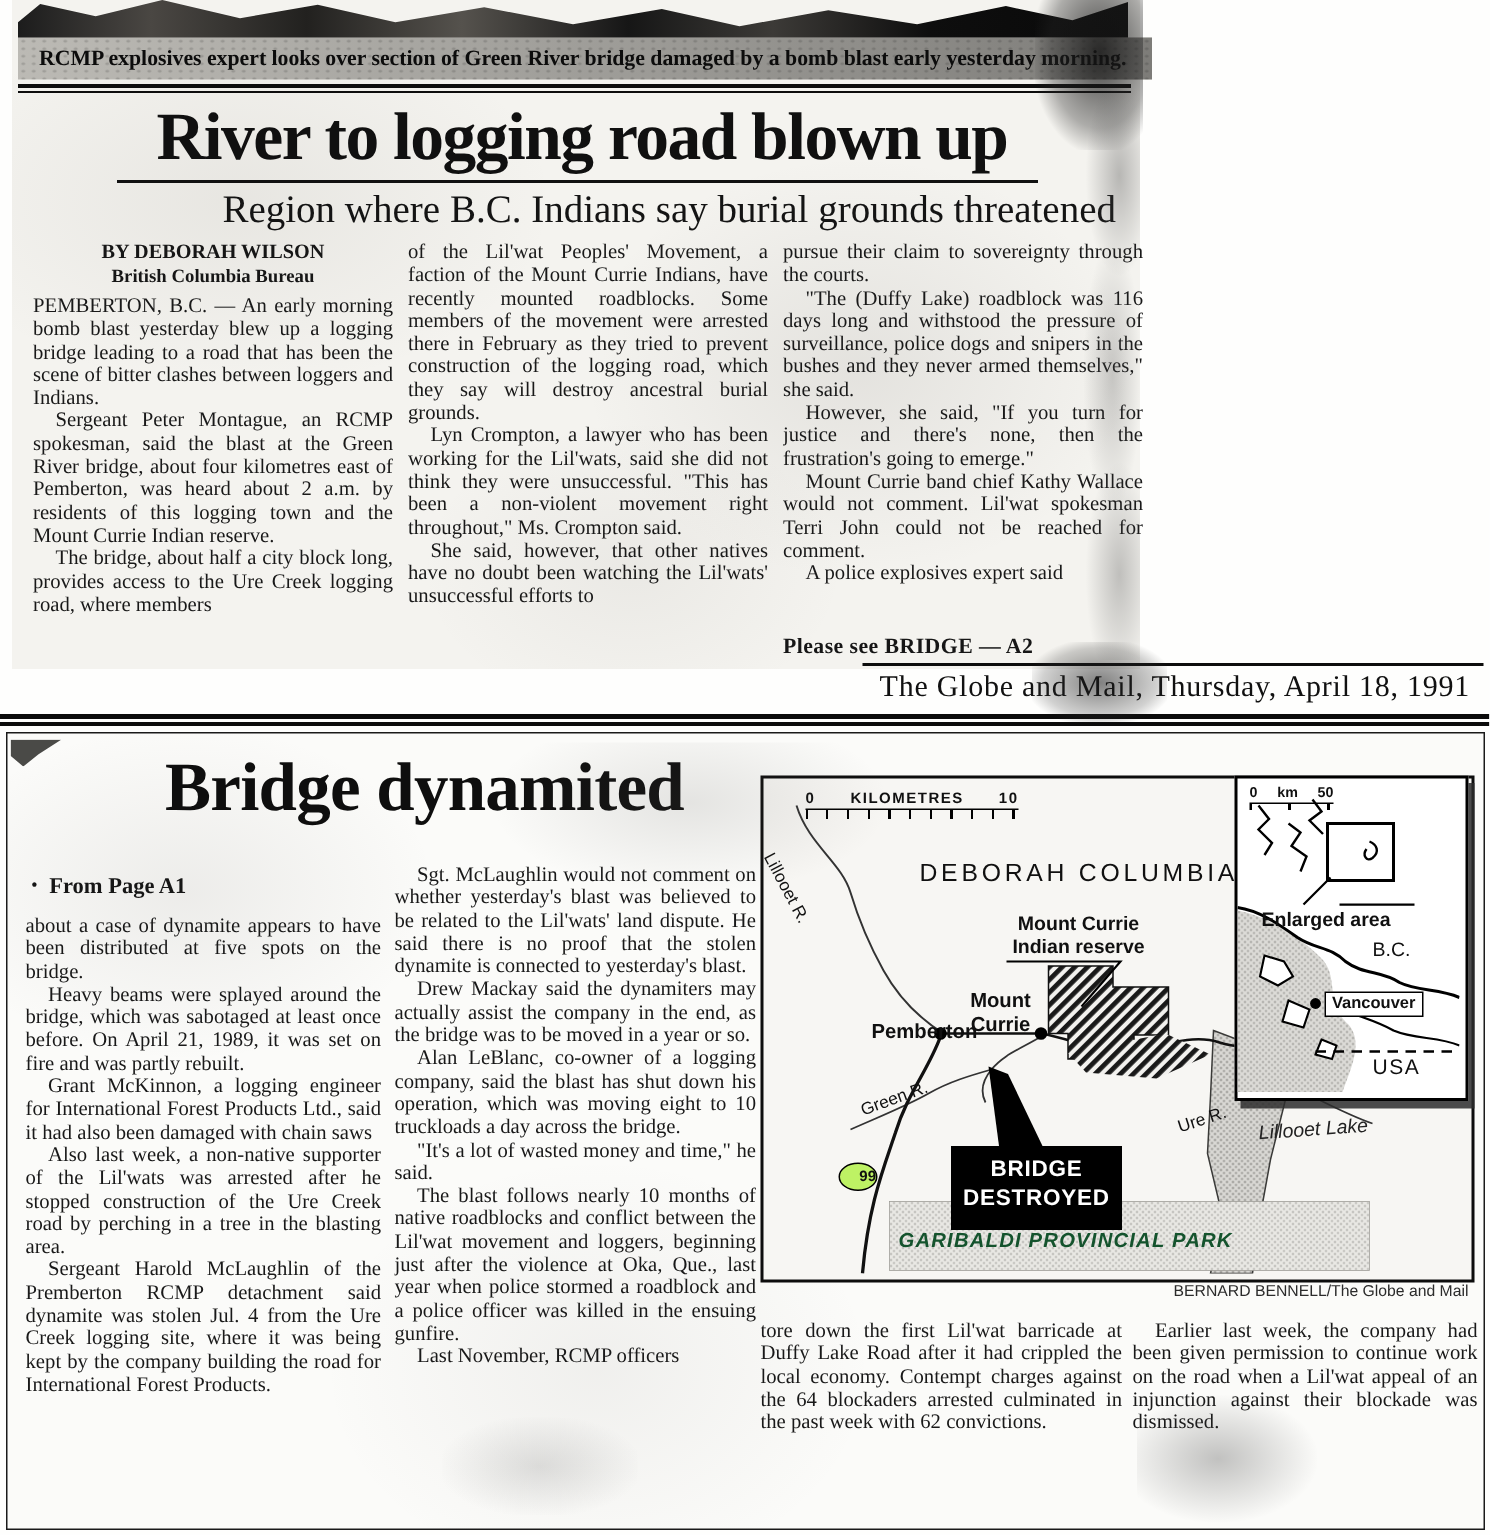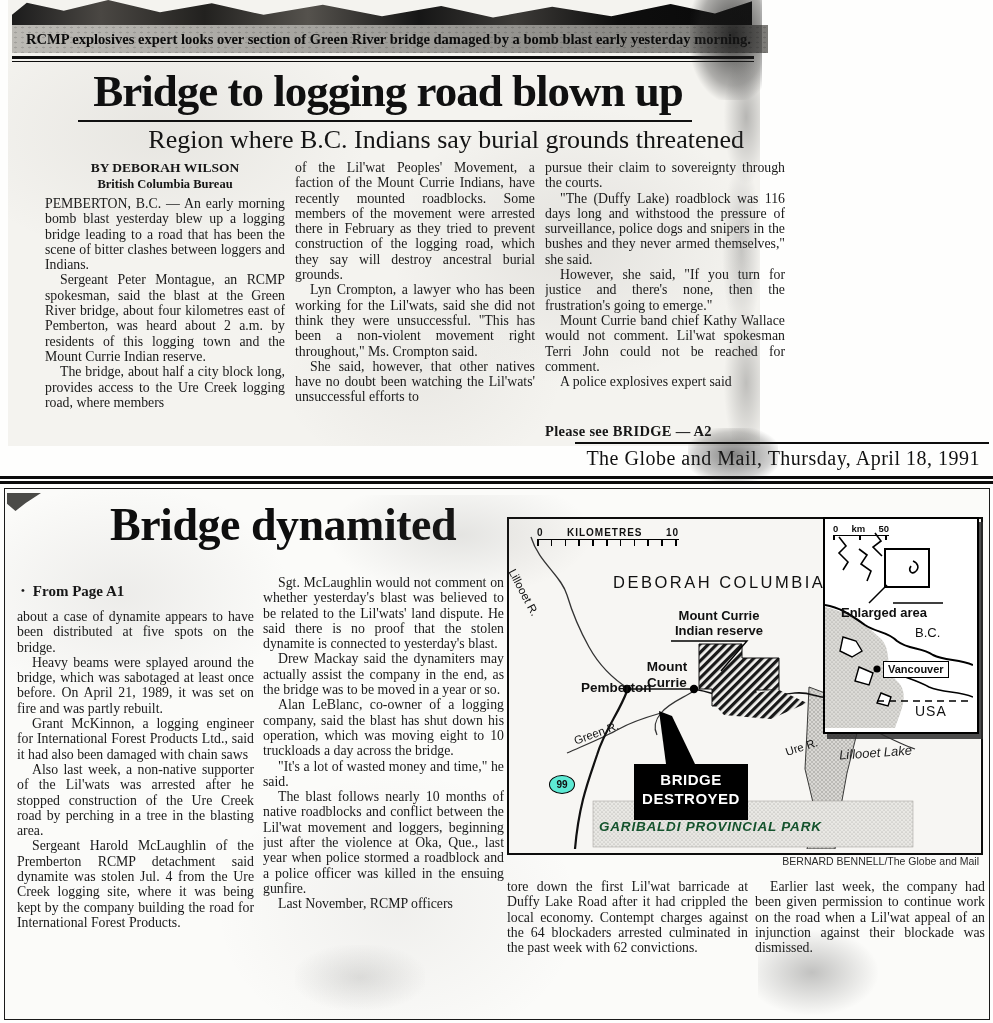--- a/index.html
+++ b/index.html
@@ -43,21 +43,21 @@
     font-size:45px; line-height:50px; font-weight:bold; letter-spacing:-1px;
     text-align:center; color:#101010; white-space:nowrap;
   }
   .headline-rule { position:absolute; left:70px; top:120px; width:614px; height:2px; background:#111; }
   .subhead-top {
     position:absolute; left:20px; top:124px; width:716px; margin:0;
     font-size:26px; line-height:32px; font-weight:normal; text-align:right; color:#141414; white-space:nowrap;
   }
   .cols-top {
     position:absolute; left:14px; top:160px; width:740px; height:286px;
-    display:flex; gap:10px; overflow:hidden;margin-left:23px;
+    display:flex; gap:10px; overflow:hidden;
   }
   .col { width:240px; height:100%; overflow:hidden; position:relative; }
   .col p, .bcol p {
     margin:0; font-size:13.8px; line-height:15.3px; text-align:justify;
     text-indent:15px; color:#191919;
   }
   .col p.noind, .bcol p.noind { text-indent:0; }
   .byline { text-align:center; font-weight:bold; font-size:13.5px; line-height:16px; margin-bottom:4px; }
   .byline-org { font-size:12.5px; }
   .continued { position:absolute; left:0; bottom:6px; font-size:14.5px; font-weight:bold; letter-spacing:.3px; }
@@ -112,22 +112,22 @@
   .scalebar .ruler {
     margin-top:1px; height:6px; border-top:1.5px solid #000;
     background:repeating-linear-gradient(90deg,#000 0 1.5px, transparent 1.5px 13.8px);
   }
   .lbl-lillooet-r { left:8px; top:48px; font-size:11.5px; transform:rotate(62deg); transform-origin:left top; }
   .lbl-province { left:104px; top:54px; font-size:16.5px; letter-spacing:2.5px; }
   .lbl-reserve { left:140px; top:90px; width:140px; font-size:13px; font-weight:bold; line-height:14.5px; text-align:center; }
   .lbl-mcurrie { left:130px; top:140px; width:56px; font-size:13.5px; font-weight:bold; line-height:16px; text-align:center; }
   .lbl-pemberton { left:36px; top:161px; font-size:13.5px; font-weight:bold;padding-left:36px; }
   .shield99 {
-    left:40px; top:256px; width:24px; height:17px; border:1.5px solid #000; border-radius:50%;
-    background:#5eead4; font-size:10px; font-weight:bold; text-align:center; line-height:17px;
+    left:50px; top:256px; width:24px; height:17px; border:1.5px solid #000; border-radius:50%;
+    background:#bef264; font-size:10px; font-weight:bold; text-align:right; line-height:17px;
   }
   .lbl-green-r { left:64px; top:208px; font-size:11.5px; transform:rotate(-20deg); }
   .lbl-ure-r { left:276px; top:222px; font-size:11.5px; transform:rotate(-18deg); }
   .bridge-destroyed {
     left:125px; top:245px; width:114px; height:50px; background:#000; color:#fff;
     text-align:center; font-weight:bold; font-size:15px; line-height:19px; padding-top:6px;
     letter-spacing:.5px;
   }
   .lbl-park { left:90px; top:300px; font-size:13.5px; font-style:italic; font-weight:bold; color:#14532d; letter-spacing:.8px; }
   .lbl-lake { left:330px; top:226px; font-size:13px; font-style:italic; transform:rotate(-4deg); color:#222; }
@@ -171,21 +171,21 @@
 <body>
 
 <div class="page">
 
   <div class="top-clip">
     <div class="torn-strip noselect"></div>
     <div class="caption-strip">
       <span>RCMP explosives expert looks over section of Green River bridge damaged by a bomb blast early yesterday morning.</span>
     </div>
     <div class="rule-double noselect"></div>
-    <h1 class="headline-top">Bridge to logging road blown up</h1>
+    <h1 class="headline-top">River to logging road blown up</h1>
     <div class="headline-rule noselect"></div>
     <h2 class="subhead-top">Region where B.C. Indians say burial grounds threatened</h2>
 
     <div class="cols-top">
       <div class="col">
         <div class="byline">
           <div>BY DEBORAH WILSON</div>
           <div class="byline-org">British Columbia Bureau</div>
         </div>
         <p class="noind">PEMBERTON, B.C. — An early morning bomb blast yesterday blew up a logging bridge leading to a road that has been the scene of bitter clashes between loggers and Indians.</p>

